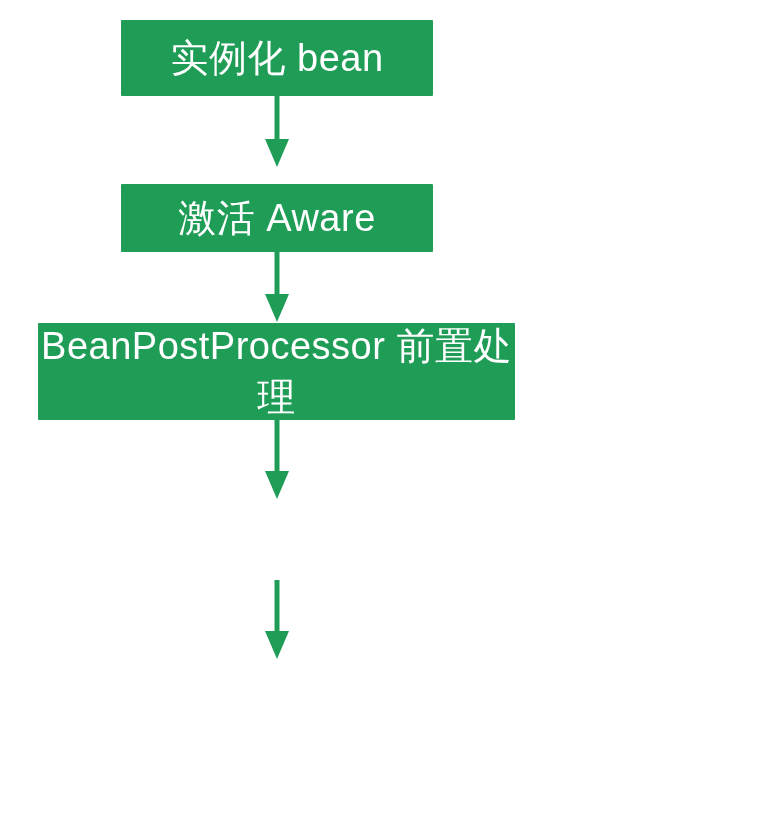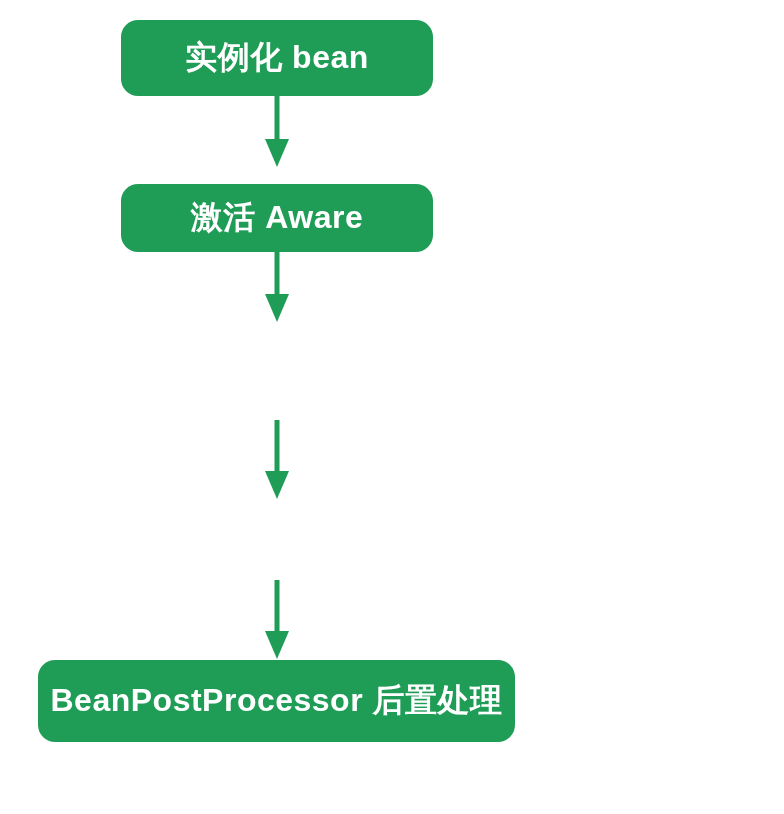--- a/index.html
+++ b/index.html
@@ -11,24 +11,24 @@
     position: relative;
     width: 784px;
     height: 814px;
     background: #ffffff;
     overflow: hidden;
     font-family: "Liberation Sans", "DejaVu Sans", sans-serif;
   }
   .node {
     position: absolute;
     background: #1f9d57;
-    border-radius: 17px;
+    border-radius: 1px;
     color: #ffffff;
-    font-size: 32px;
-    font-weight: bold;
+    font-size: 38px;
+    font-weight: normal;
     display: flex;
     align-items: center;
     justify-content: center;
     text-align: center;
     letter-spacing: 0.5px;
     box-sizing: border-box;
   }
   .n1 { left: 121px; top: 20px;  width: 312px; height: 76px; }
   .n2 { left: 121px; top: 184px; width: 312px; height: 68px; justify-content: center; }
   .n3 { left: 38px;  top: 323px; width: 477px; height: 97px; }
@@ -80,29 +80,29 @@
 
   <div class="node n2">
     <span>激活 Aware</span>
   </div>
 
   <div class="arrow a2">
     <div class="shaft"></div>
     <div class="head"></div>
   </div>
 
+  <div class="node n3">
+    <span>BeanPostProcessor 前置处理</span>
+  </div>
 
   <div class="arrow a3">
     <div class="shaft"></div>
     <div class="head"></div>
   </div>
 
 
   <div class="arrow a4">
     <div class="shaft"></div>
     <div class="head"></div>
   </div>
 
-  <div class="node n5">
-    <span>BeanPostProcessor 后置处理</span>
-  </div>
 
 </div>
 
 </body></html>

